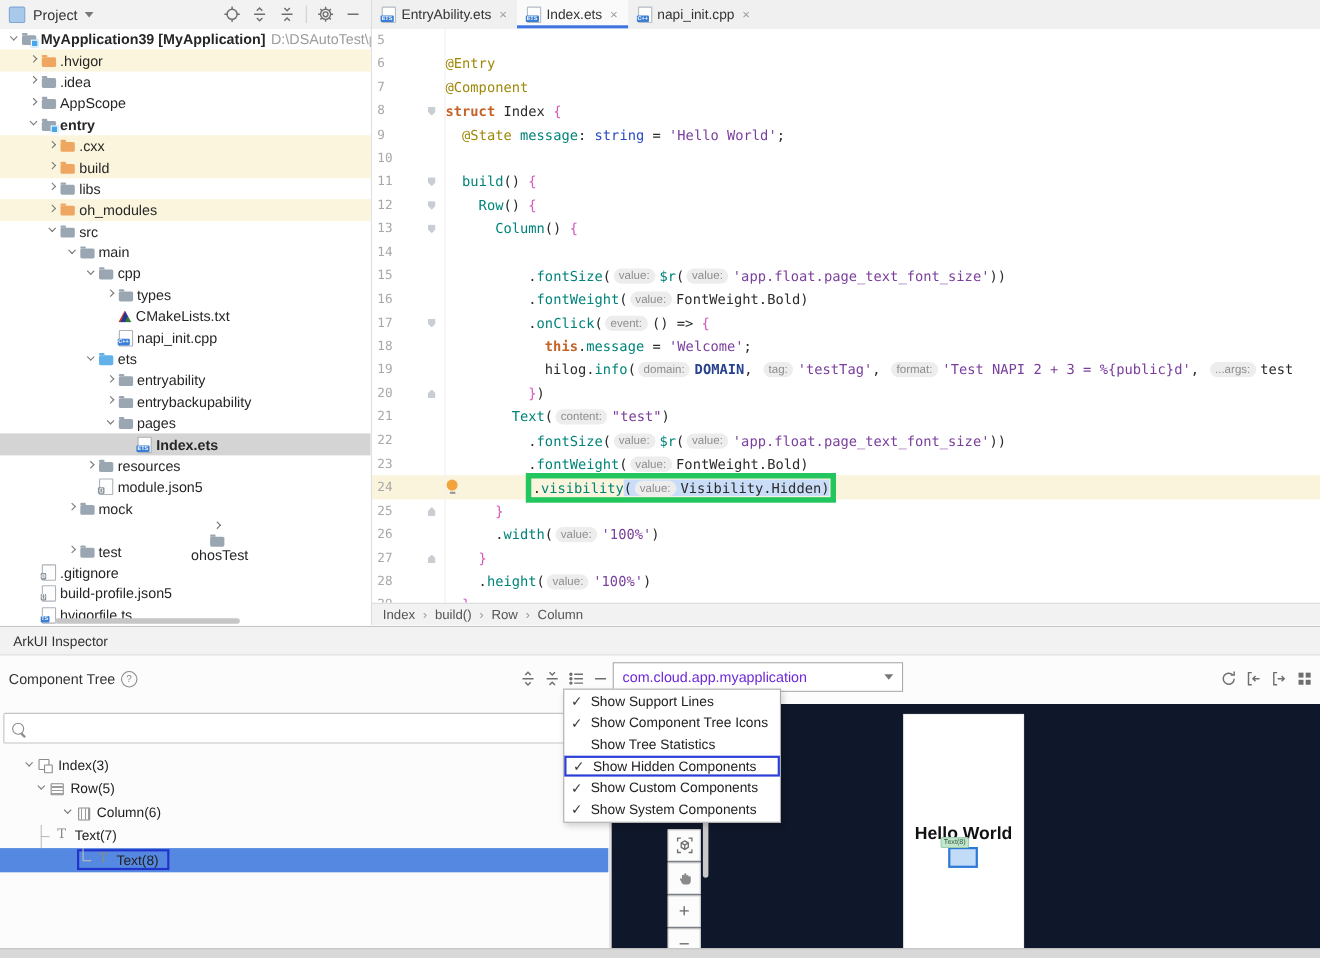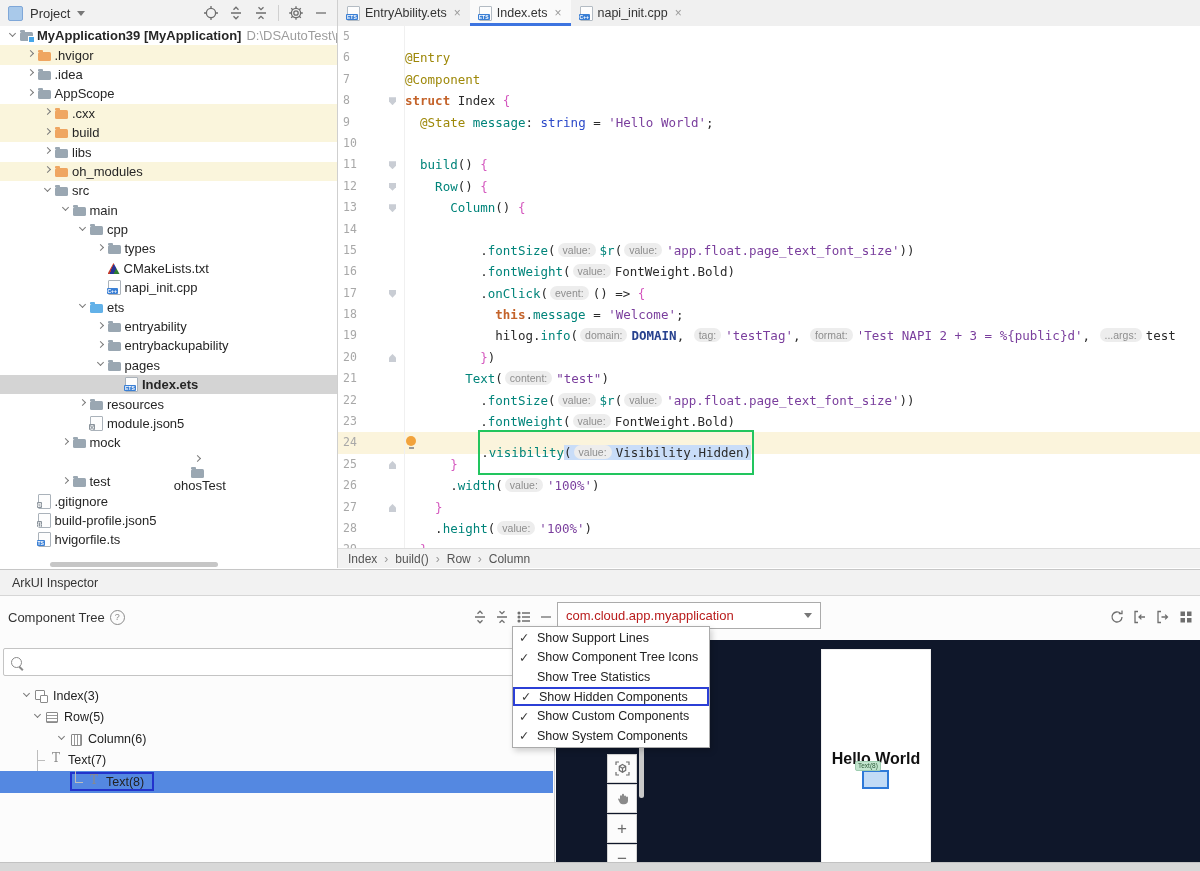--- a/index.html
+++ b/index.html
@@ -56,32 +56,32 @@
   .ctext{flex:none;}
   .cs-pl{color:#2B2B2B;}
   .cs-kw{color:#C4632A;font-weight:bold;}
   .cs-ann{color:#9E8809;}
   .cs-fn{color:#00847A;}
   .cs-str{color:#7A3E9D;}
   .cs-ty{color:#2B49C9;}
   .cs-cn{color:#27418E;font-weight:bold;}
   .cs-br{color:#D457BE;}
   .cs-hint{display:inline-block;background:#EDEDED;color:#8E8E8E;border-radius:7px;padding:0 5px;font-family:"Liberation Sans",sans-serif;font-size:10.5px;line-height:14px;vertical-align:1px;margin:0 4px 0 2px;}
-  .cs-box{display:inline-block;border:2px solid #22c55e;padding:12px 1px;margin:-2px 0 12px -2px;line-height:17px;}
+  .cs-box{display:inline-block;border:5px solid #22c55e;padding:0 1px;margin:-2px 0 12px -2px;line-height:17px;}
   .cs-sel{background:#C9DDF8;}
   #crumbs{position:absolute;left:338px;right:0;top:548px;height:19px;background:#F2F2F2;border-top:1px solid #DDDDDD;display:flex;align-items:center;padding-left:10px;font-size:12px;color:#555;gap:7px;}
   .crumb-sep{color:#999;}
   
   #inspector{position:absolute;left:0;top:569px;width:1200px;height:302px;background:#FCFCFC;border-top:1px solid #C6C6C6;box-sizing:border-box;}
   #insp-title{height:25px;background:#F2F2F2;border-bottom:1px solid #D6D6D6;font-size:12.5px;color:#333;display:flex;align-items:center;padding-left:12px;}
   #insp-header{position:absolute;top:26px;left:0;right:0;height:44px;border-bottom:1px solid #D9D9D9;background:#FCFCFC;}
   #ct-title{position:absolute;left:8px;top:14px;font-size:13px;color:#333;display:flex;align-items:center;gap:5px;}
   .help-circ{width:13px;height:13px;border:1px solid #8A8A8A;border-radius:50%;color:#8A8A8A;font-size:9px;line-height:13px;text-align:center;}
   #insp-tools{position:absolute;left:472px;top:13px;display:flex;align-items:center;gap:6px;}
-  #combo{position:absolute;left:557px;top:6px;width:264px;height:27px;background:#fff;border:1px solid #ABABAB;display:flex;align-items:center;font-size:13px;color:#b91c1c;padding:0 8px;box-sizing:border-box;}
+  #combo{position:absolute;left:557px;top:6px;width:264px;height:27px;background:#fff;border:1px solid #ABABAB;display:flex;align-items:center;font-size:13px;color:#6d28d9;padding:0 8px;box-sizing:border-box;}
   #combo .caret{margin-left:auto;}
   #insp-right-tools{position:absolute;right:6px;top:13px;display:flex;align-items:center;gap:7px;}
   #insp-body{position:absolute;top:70px;left:0;right:0;bottom:0;}
   #ctree-panel{position:absolute;left:0;top:0;width:555px;bottom:0;border-right:1px solid #CFCFCF;background:#FCFCFC;box-sizing:border-box;}
   #search-box{position:absolute;left:3px;top:8px;width:546px;height:28px;background:#fff;border:1px solid #C4C4C4;border-radius:2px;display:flex;align-items:center;padding:0 7px;box-sizing:border-box;gap:6px;}
   .mag{width:9px;height:9px;border:1.5px solid #8A8A8A;border-radius:50%;position:relative;flex:none;}
   .mag::after{content:"";position:absolute;left:8px;top:8px;width:5px;height:1.5px;background:#8A8A8A;transform:rotate(45deg);transform-origin:0 0;}
   #search-box input{border:none;outline:none;flex:1;font-size:12px;background:transparent;}
   #ctree{position:absolute;left:0;top:45px;right:1px;}
   .crow2{display:flex;align-items:center;height:21.5px;font-size:12.5px;color:#222;white-space:nowrap;}
@@ -161,20 +161,25 @@
         <div class="prow" style="padding-left: 23.5px;">
           <span class="chev"></span>
           <span class="ifolder"></span>
           <span class="lbl">.idea</span>
         </div>
         <div class="prow" style="padding-left: 23.5px;">
           <span class="chev"></span>
           <span class="ifolder"></span>
           <span class="lbl">AppScope</span>
         </div>
+        <div class="prow" style="padding-left: 23.5px;">
+          <span class="chev open"></span>
+          <span class="ifolder mod"></span>
+          <span class="lbl b">entry</span>
+        </div>
         <div class="prow yrow" style="padding-left: 41px;">
           <span class="chev"></span>
           <span class="ifolder o"></span>
           <span class="lbl">.cxx</span>
         </div>
         <div class="prow yrow" style="padding-left: 41px;">
           <span class="chev"></span>
           <span class="ifolder o"></span>
           <span class="lbl">build</span>
         </div>

